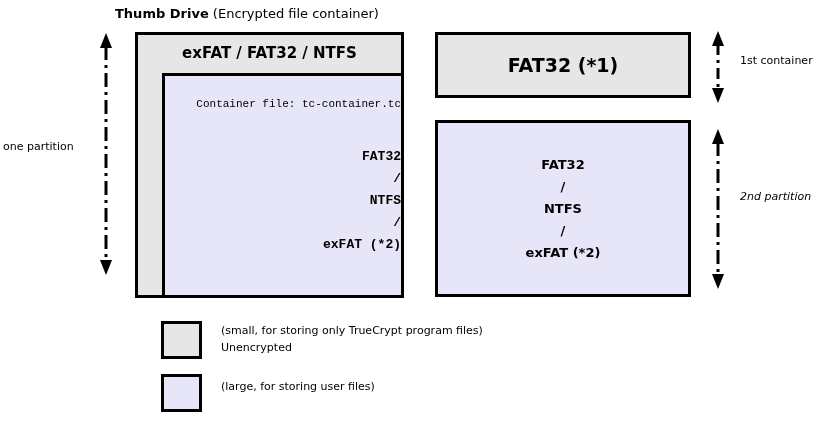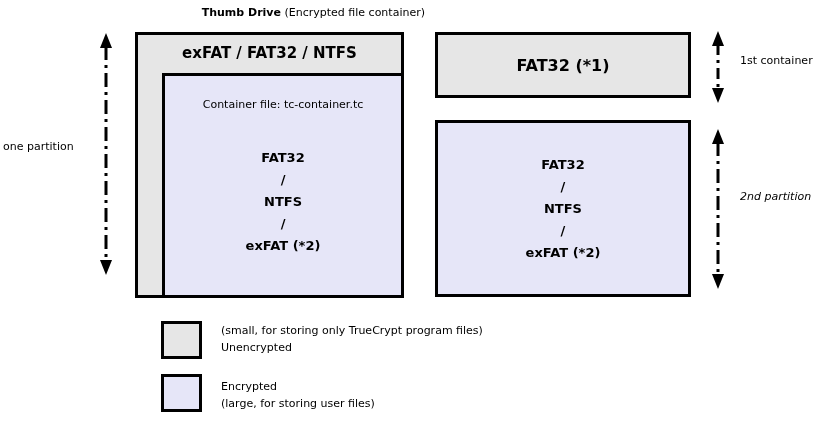--- a/index.html
+++ b/index.html
@@ -1,39 +1,39 @@
 <!DOCTYPE html>
 <html><head>
 <meta charset="utf-8">
 <style>
   * { margin:0; padding:0; box-sizing:border-box; }
   html,body { background:#ffffff; }
   .canvas {
     position:relative; width:823px; height:421px; background:#fff;
     font-family:"DejaVu Sans", sans-serif; color:#000; overflow:hidden;
   }
-  .dtitle { position:absolute; top:6px; font-size:11px; text-align:right; white-space:nowrap; }
+  .dtitle { position:absolute; top:6px; font-size:13px; text-align:left; white-space:nowrap; }
   .dtitle .b { font-weight:bold; }
   .box { position:absolute; border:3px solid #000; }
   .gray { background:#e6e6e6; }
   .lav  { background:#e6e6f8; }
 
   
   .outer { left:135px; top:32px; width:269px; height:266px; }
   .outer-header { height:36px; display:flex; align-items:center; justify-content:center;
                   font-weight:bold; font-size:15px; white-space:nowrap; }
   .inner { position:absolute; left:24px; top:38px; right:-3px; bottom:-3px;
-           border:3px solid #000; text-align:center; }
+           border:3px solid #000; text-align:right;font-family:Liberation Mono, monospace; }
   .container-file { margin-top:22px; font-size:11px; white-space:nowrap; }
   .fs-stack { margin-top:36px; font-weight:bold; font-size:13px; line-height:22px; }
 
   
   .part1 { left:435px; top:32px; width:256px; height:66px;
            display:flex; align-items:center; justify-content:center;
-           font-weight:bold; font-size:16px; }
+           font-weight:bold; font-size:19px; }
   .part2 { left:435px; top:120px; width:256px; height:177px;
            display:flex; align-items:center; justify-content:center; text-align:center; }
   .part2 .fs-stack { margin-top:0; }
 
   
   .side-label { position:absolute; font-size:11px; white-space:nowrap; }
   .arrow { position:absolute; width:16px; }
 
   
   .swatch { position:absolute; left:161px; width:41px; height:38px; border:3px solid #000; }
@@ -95,17 +95,16 @@
   <div class="side-label" style="left:740px; top:54px;">1st container</div>
   <div class="side-label" style="left:740px; top:190px;font-style:italic;">2nd partition</div>
 
   <div class="swatch gray" style="top:321px;"></div>
   <div class="legend-text" style="top:322px;">
     <div>(small, for storing only TrueCrypt program files)</div>
     <div>Unencrypted</div>
   </div>
   <div class="swatch lav" style="top:374px;"></div>
   <div class="legend-text" style="top:378px;">
-    <div>Encrypted</div>
     <div>(large, for storing user files)</div>
   </div>
 
 </div>
 
 </body></html>

